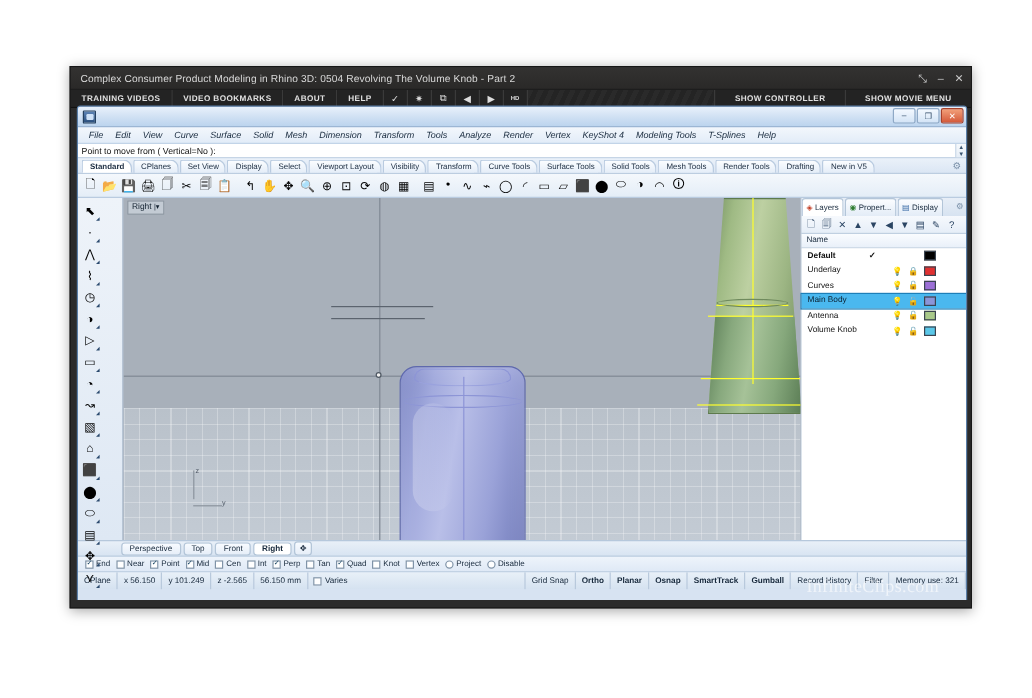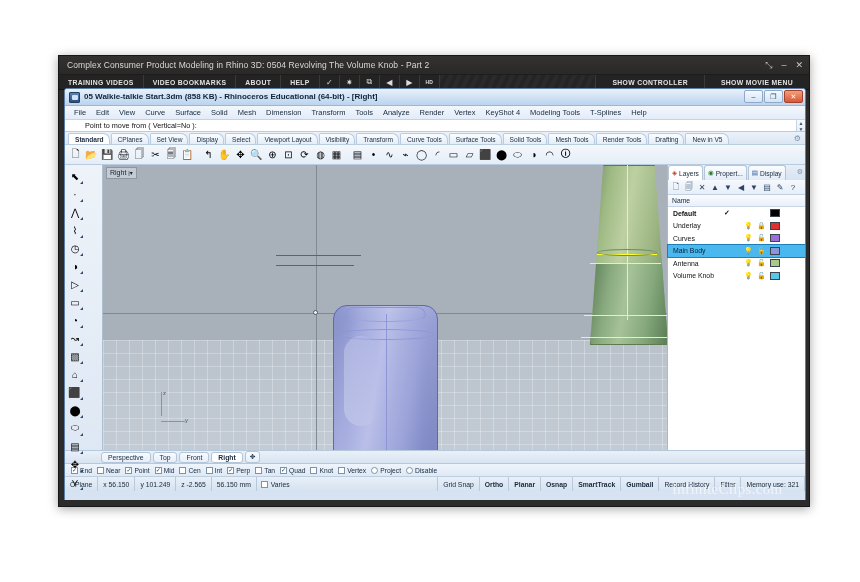--- a/index.html
+++ b/index.html
@@ -91,25 +91,25 @@
     display: flex; align-items: center; justify-content: center;
     font-size: 7px; color: #2c4763; cursor: pointer;
   }
   .wbtn.close { background: linear-gradient(#f2a07a,#d4593a); border-color: #a8412a; color: #fff; }
 
   .rhino-menubar {
     height: 14px; background: linear-gradient(#f3f7fc,#e2ecf8);
     border-bottom: 1px solid #c2d4e8;
     display: flex; align-items: center; padding-left: 4px;
   }
-  .rm-item { font-size: 7.5px; color: #17293d; padding: 0 5px; cursor: pointer; white-space: nowrap; }
+  .rm-item { font-size: 7.5px; color: #17293d; padding: 0 5px; cursor: pointer; white-space: nowrap; font-style: italic; }
 
   
   .cmd-area { position: relative; background: #ffffff; border-bottom: 1px solid #b9cbe0; }
-  .cmd-line { height: 11px; line-height: 11px; font-size: 7.3px; color: #111; padding-left: 20px; white-space: nowrap; }
+  .cmd-line { height: 11px; line-height: 11px; font-size: 7.3px; color: #111; padding-left: 3px; white-space: nowrap; }
   .cmd-line.prompt { font-weight: bold; border-top: 1px solid #dfe7f0; }
   .cmd-scroll {
     position: absolute; right: 0; top: 0; width: 9px; height: 100%;
     background: linear-gradient(#f6f9fc,#e6eef7); border-left: 1px solid #c5d5e6;
     display: flex; flex-direction: column; justify-content: space-between; align-items: center;
   }
   .cmd-scroll span { font-size: 5px; color: #3a5470; line-height: 6px; }
 
   
   .tb-tabs {
@@ -338,21 +338,20 @@
       <div class="pm-right">
         <div class="pm-btn">SHOW CONTROLLER</div>
         <div class="pm-btn">SHOW MOVIE MENU</div>
       </div>
     </div>
 
     <div class="rhino-win">
 
       <div class="rhino-title">
         <div class="rhino-title-ico"></div>
-        <div class="rhino-title-txt">05 Walkie-talkie Start.3dm (858 KB) - Rhinoceros Educational (64-bit) - [Right]</div>
         <div class="rhino-wbtns">
           <div class="wbtn">‒</div>
           <div class="wbtn">❐</div>
           <div class="wbtn close">✕</div>
         </div>
       </div>
 
       <div class="rhino-menubar">
         <div class="rm-item">File</div>
         <div class="rm-item">Edit</div>

